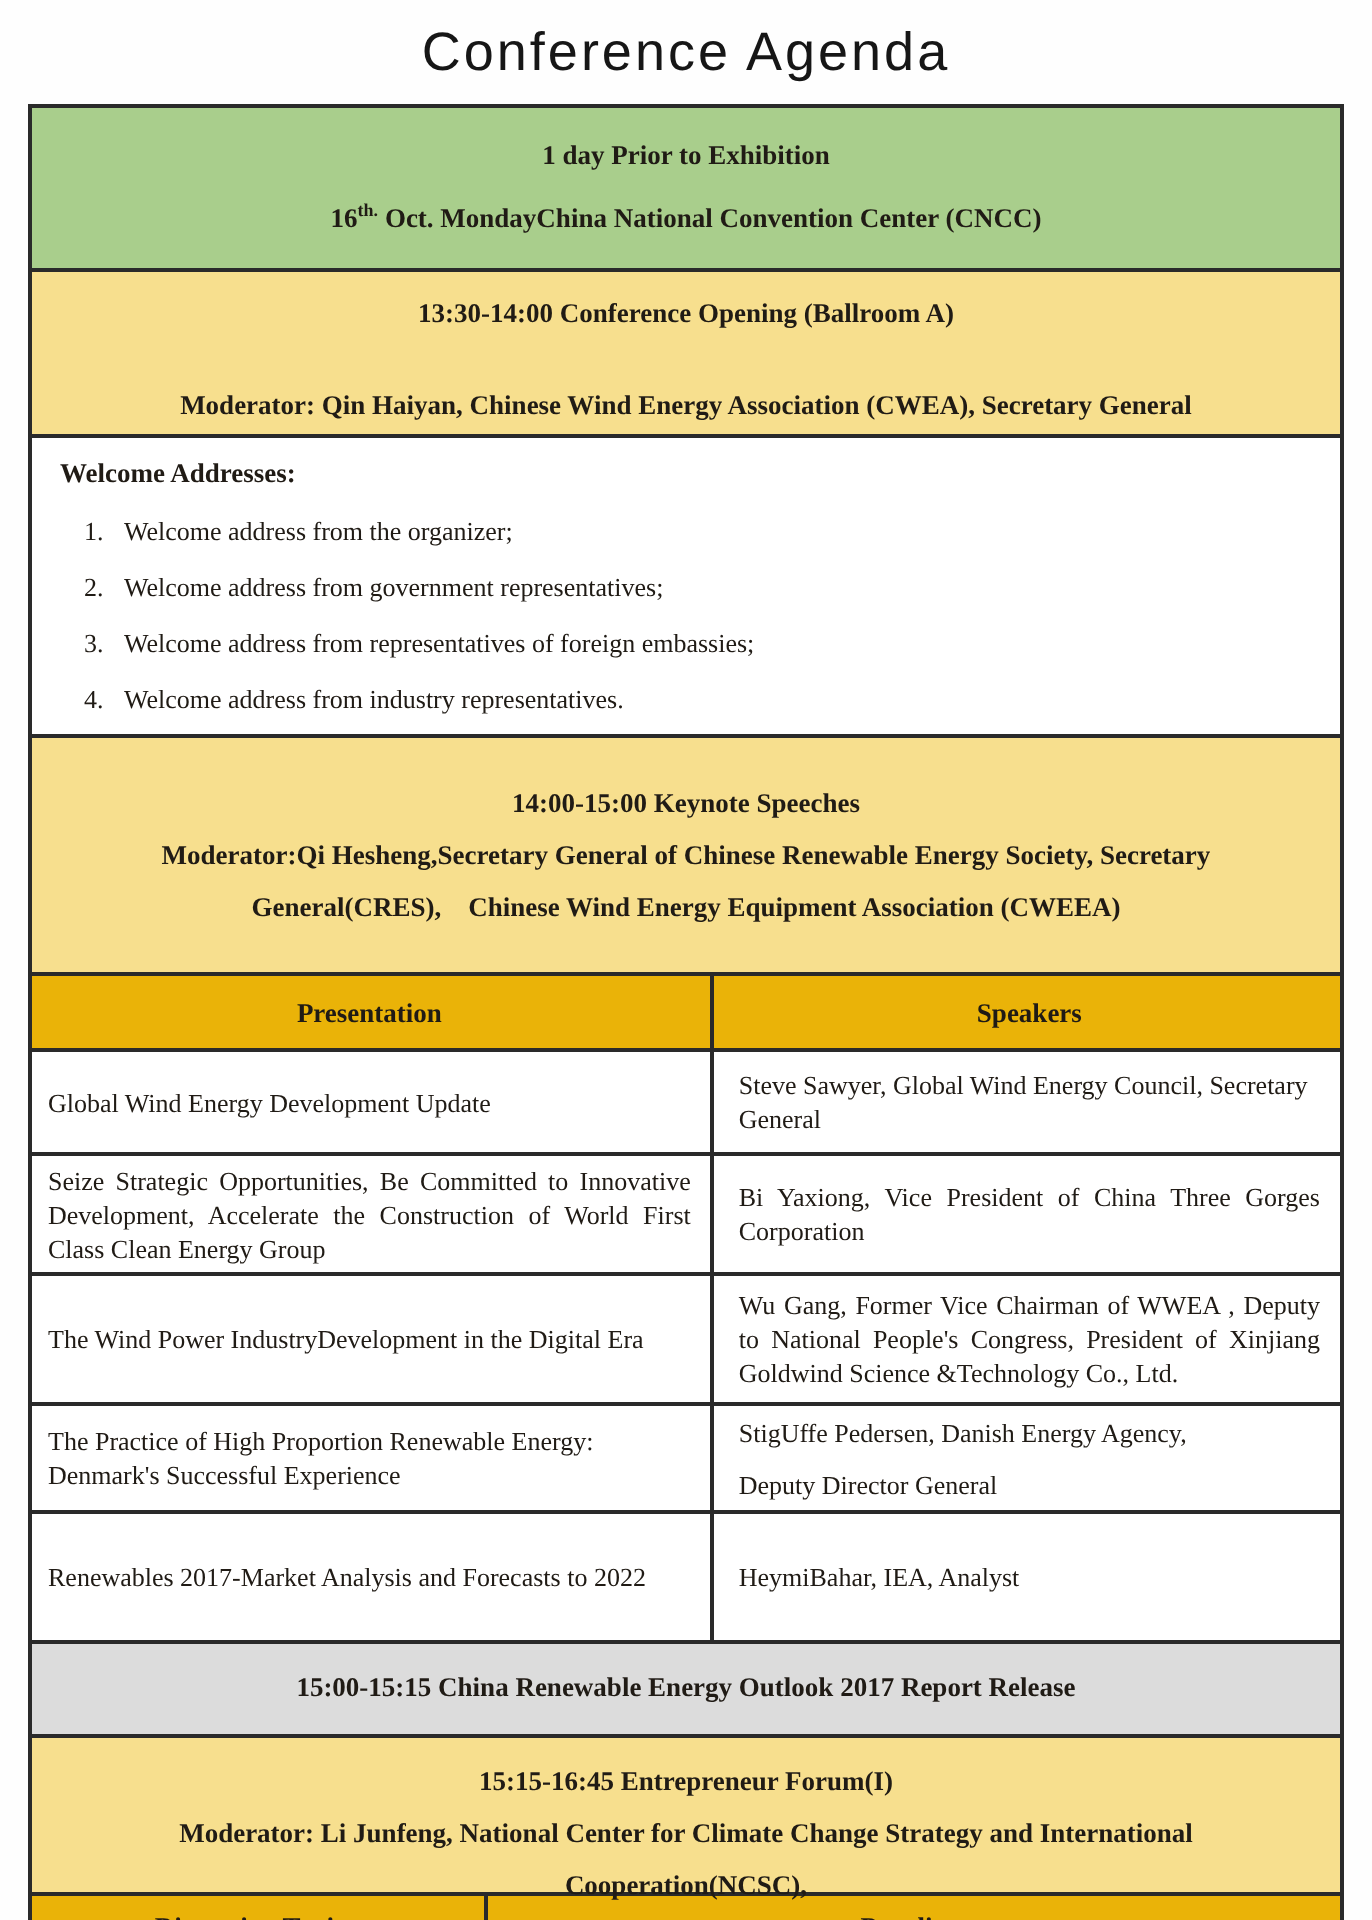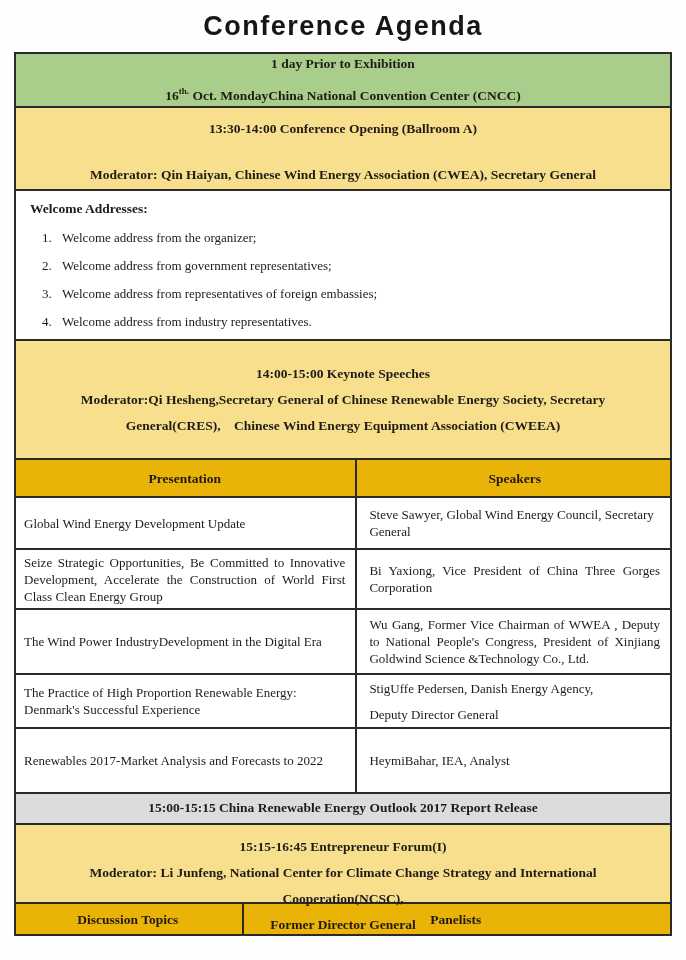--- a/index.html
+++ b/index.html
@@ -10,44 +10,44 @@
     width: 686px; height: 960px;
     background: #fefefe;
     overflow: hidden;
   }
   .title-wrap {
     height: 52px;
     display: flex; align-items: center; justify-content: center;
   }
   .page-title {
     font-family: "Liberation Sans", sans-serif;
-    font-size: 27px; font-weight: 700;
+    font-size: 27px; font-weight: 400;
     letter-spacing: 1.5px; color: #161616;
   }
   .agenda {
     position: absolute; left: 14px; right: 14px; top: 52px;
     border: 2px solid #2a2a2a;
     background: #fff;
   }
   .band {
     border-bottom: 2px solid #2a2a2a;
     display: flex; flex-direction: column; align-items: center;
     text-align: center;
   }
   .band:last-child { border-bottom: none; }
   .band .line { font-weight: bold; font-size: 13.5px; line-height: 1.2; padding: 0 30px; }
   .green { background: #a9ce8c; }
   .yellow { background: #f7df8e; }
   .grayband { background: #dcdcdc; }
 
-  .day-banner { height: 54px; justify-content: center; gap: 14px; }
+  .day-banner { height: 82px; justify-content: center; gap: 14px; }
   .opening-banner { height: 83px; padding-top: 13px; gap: 30px; }
   .keynote-banner { height: 119px; justify-content: center; gap: 0; padding: 4px 8px; }
   .keynote-banner .line { line-height: 26px; white-space: pre-wrap; }
-  .report-banner { height: 31px; justify-content: center; text-align: right; }
+  .report-banner { height: 47px; justify-content: center; text-align: right; }
   .forum-banner { height: 79px; padding-top: 9px; }
   .forum-banner .line { line-height: 26px; }
 
   sup { font-size: 9px; vertical-align: super; }
 
   .welcome {
     height: 150px; border-bottom: 2px solid #2a2a2a;
     background: #ffffff; padding: 10px 14px 0 14px;
     font-size: 13px;
   }

